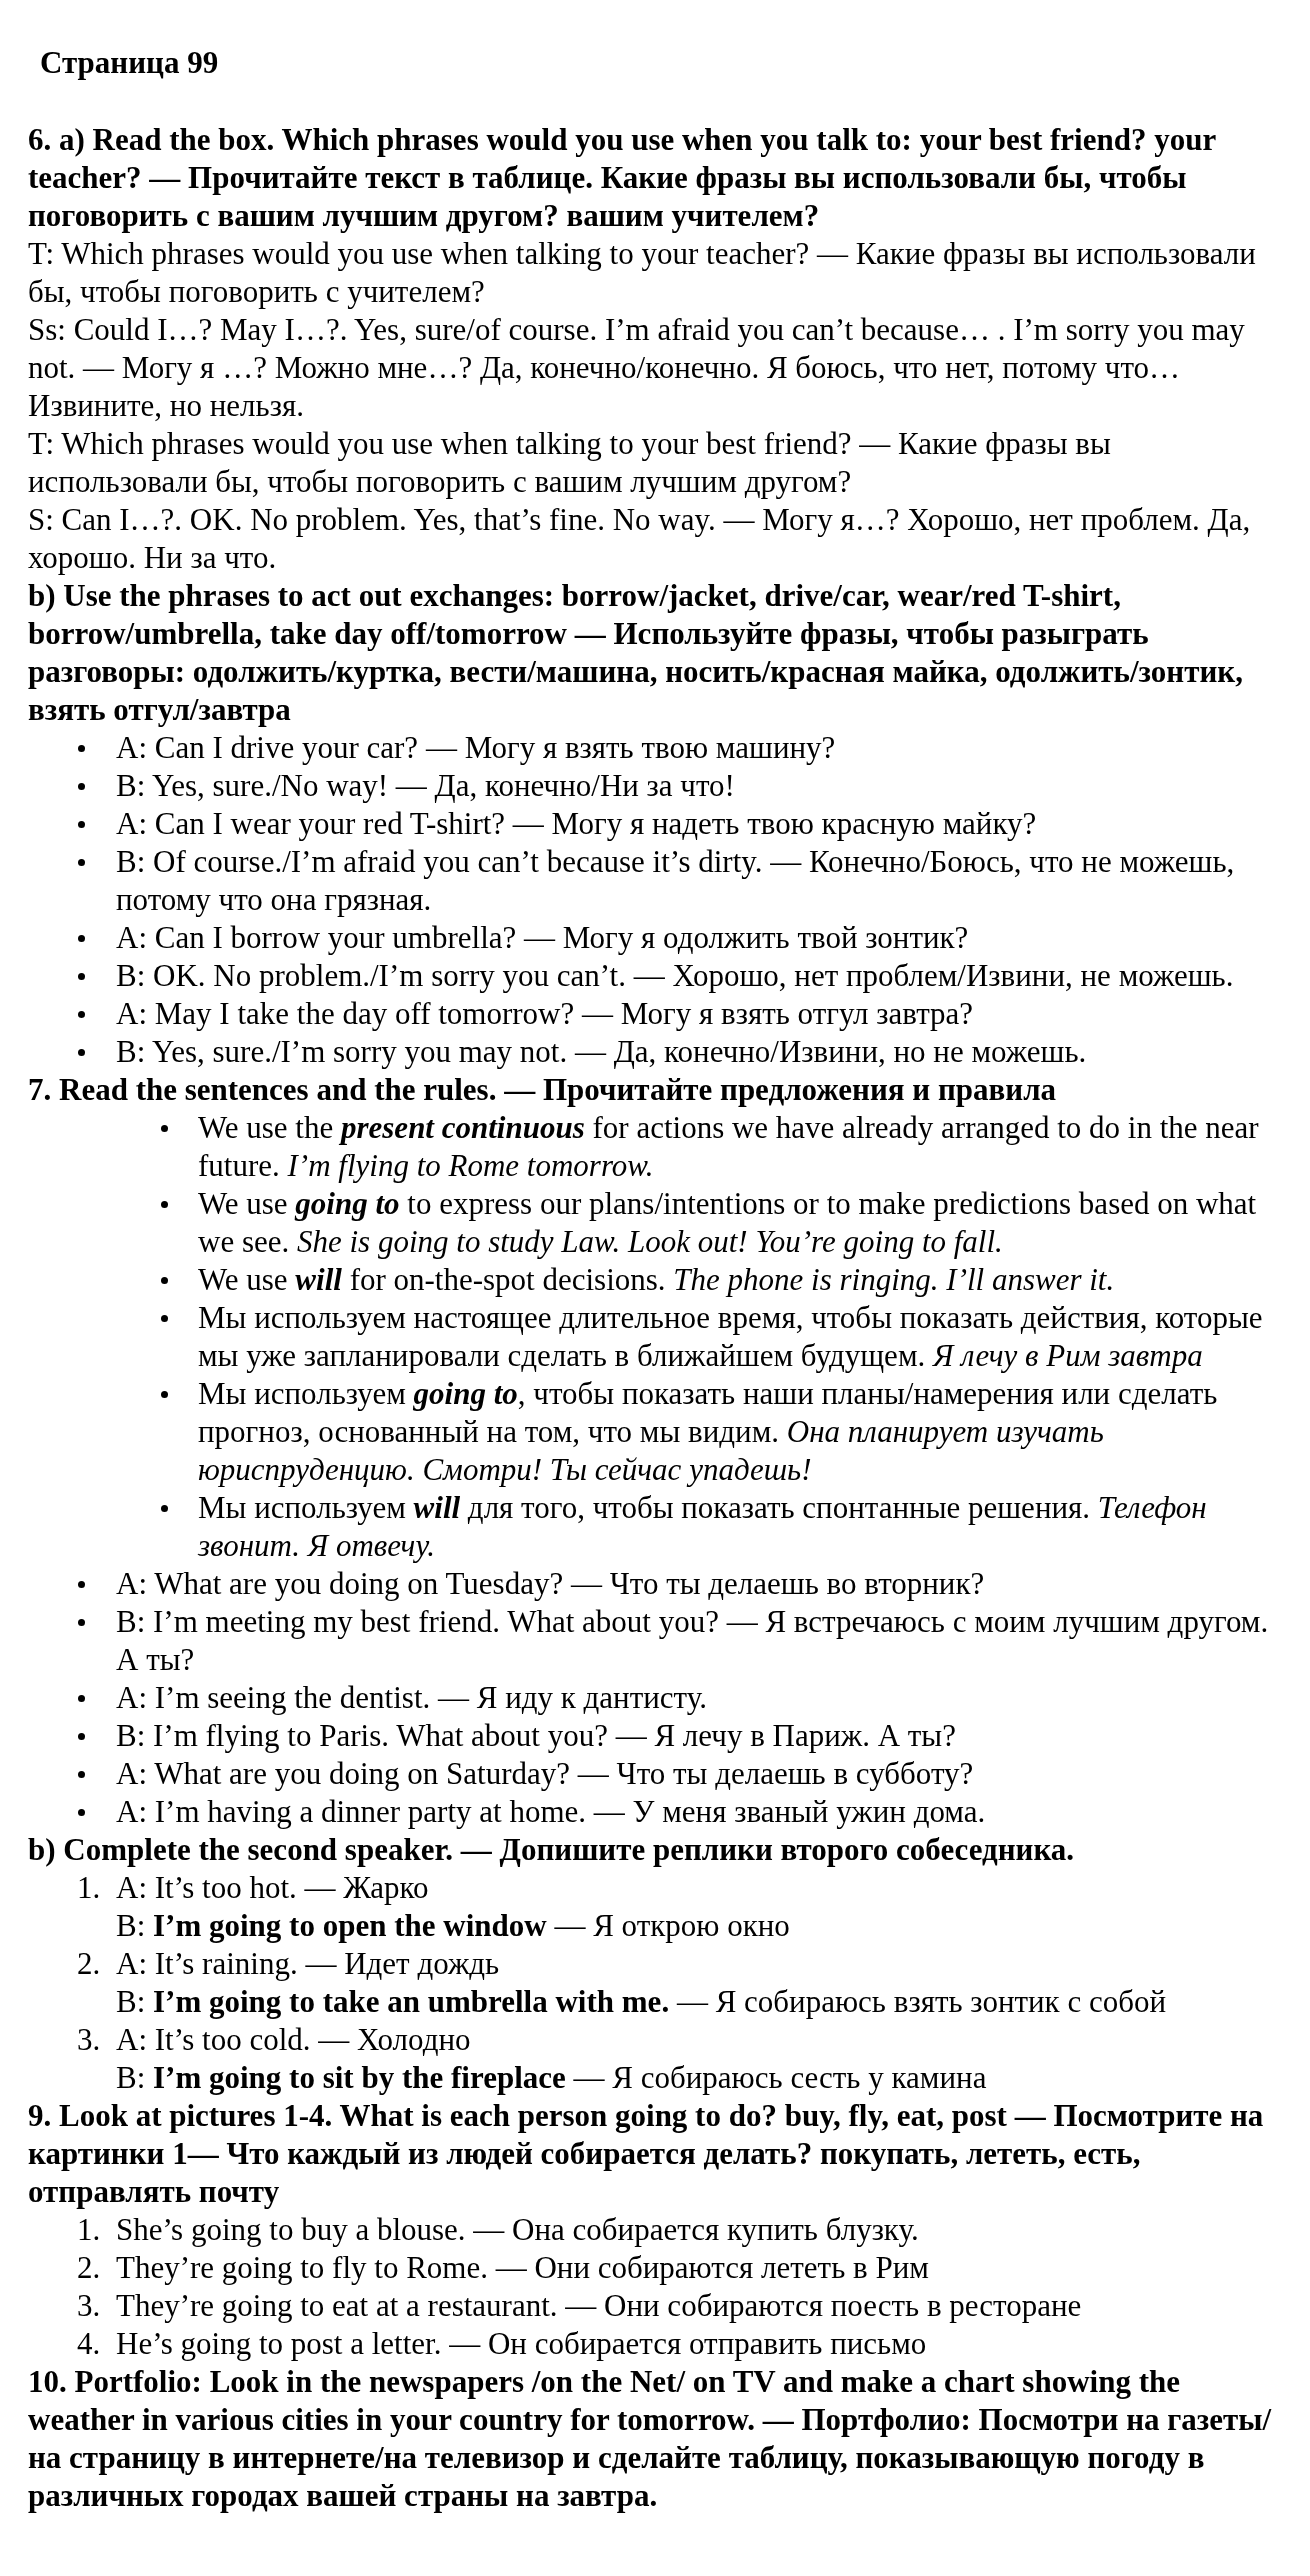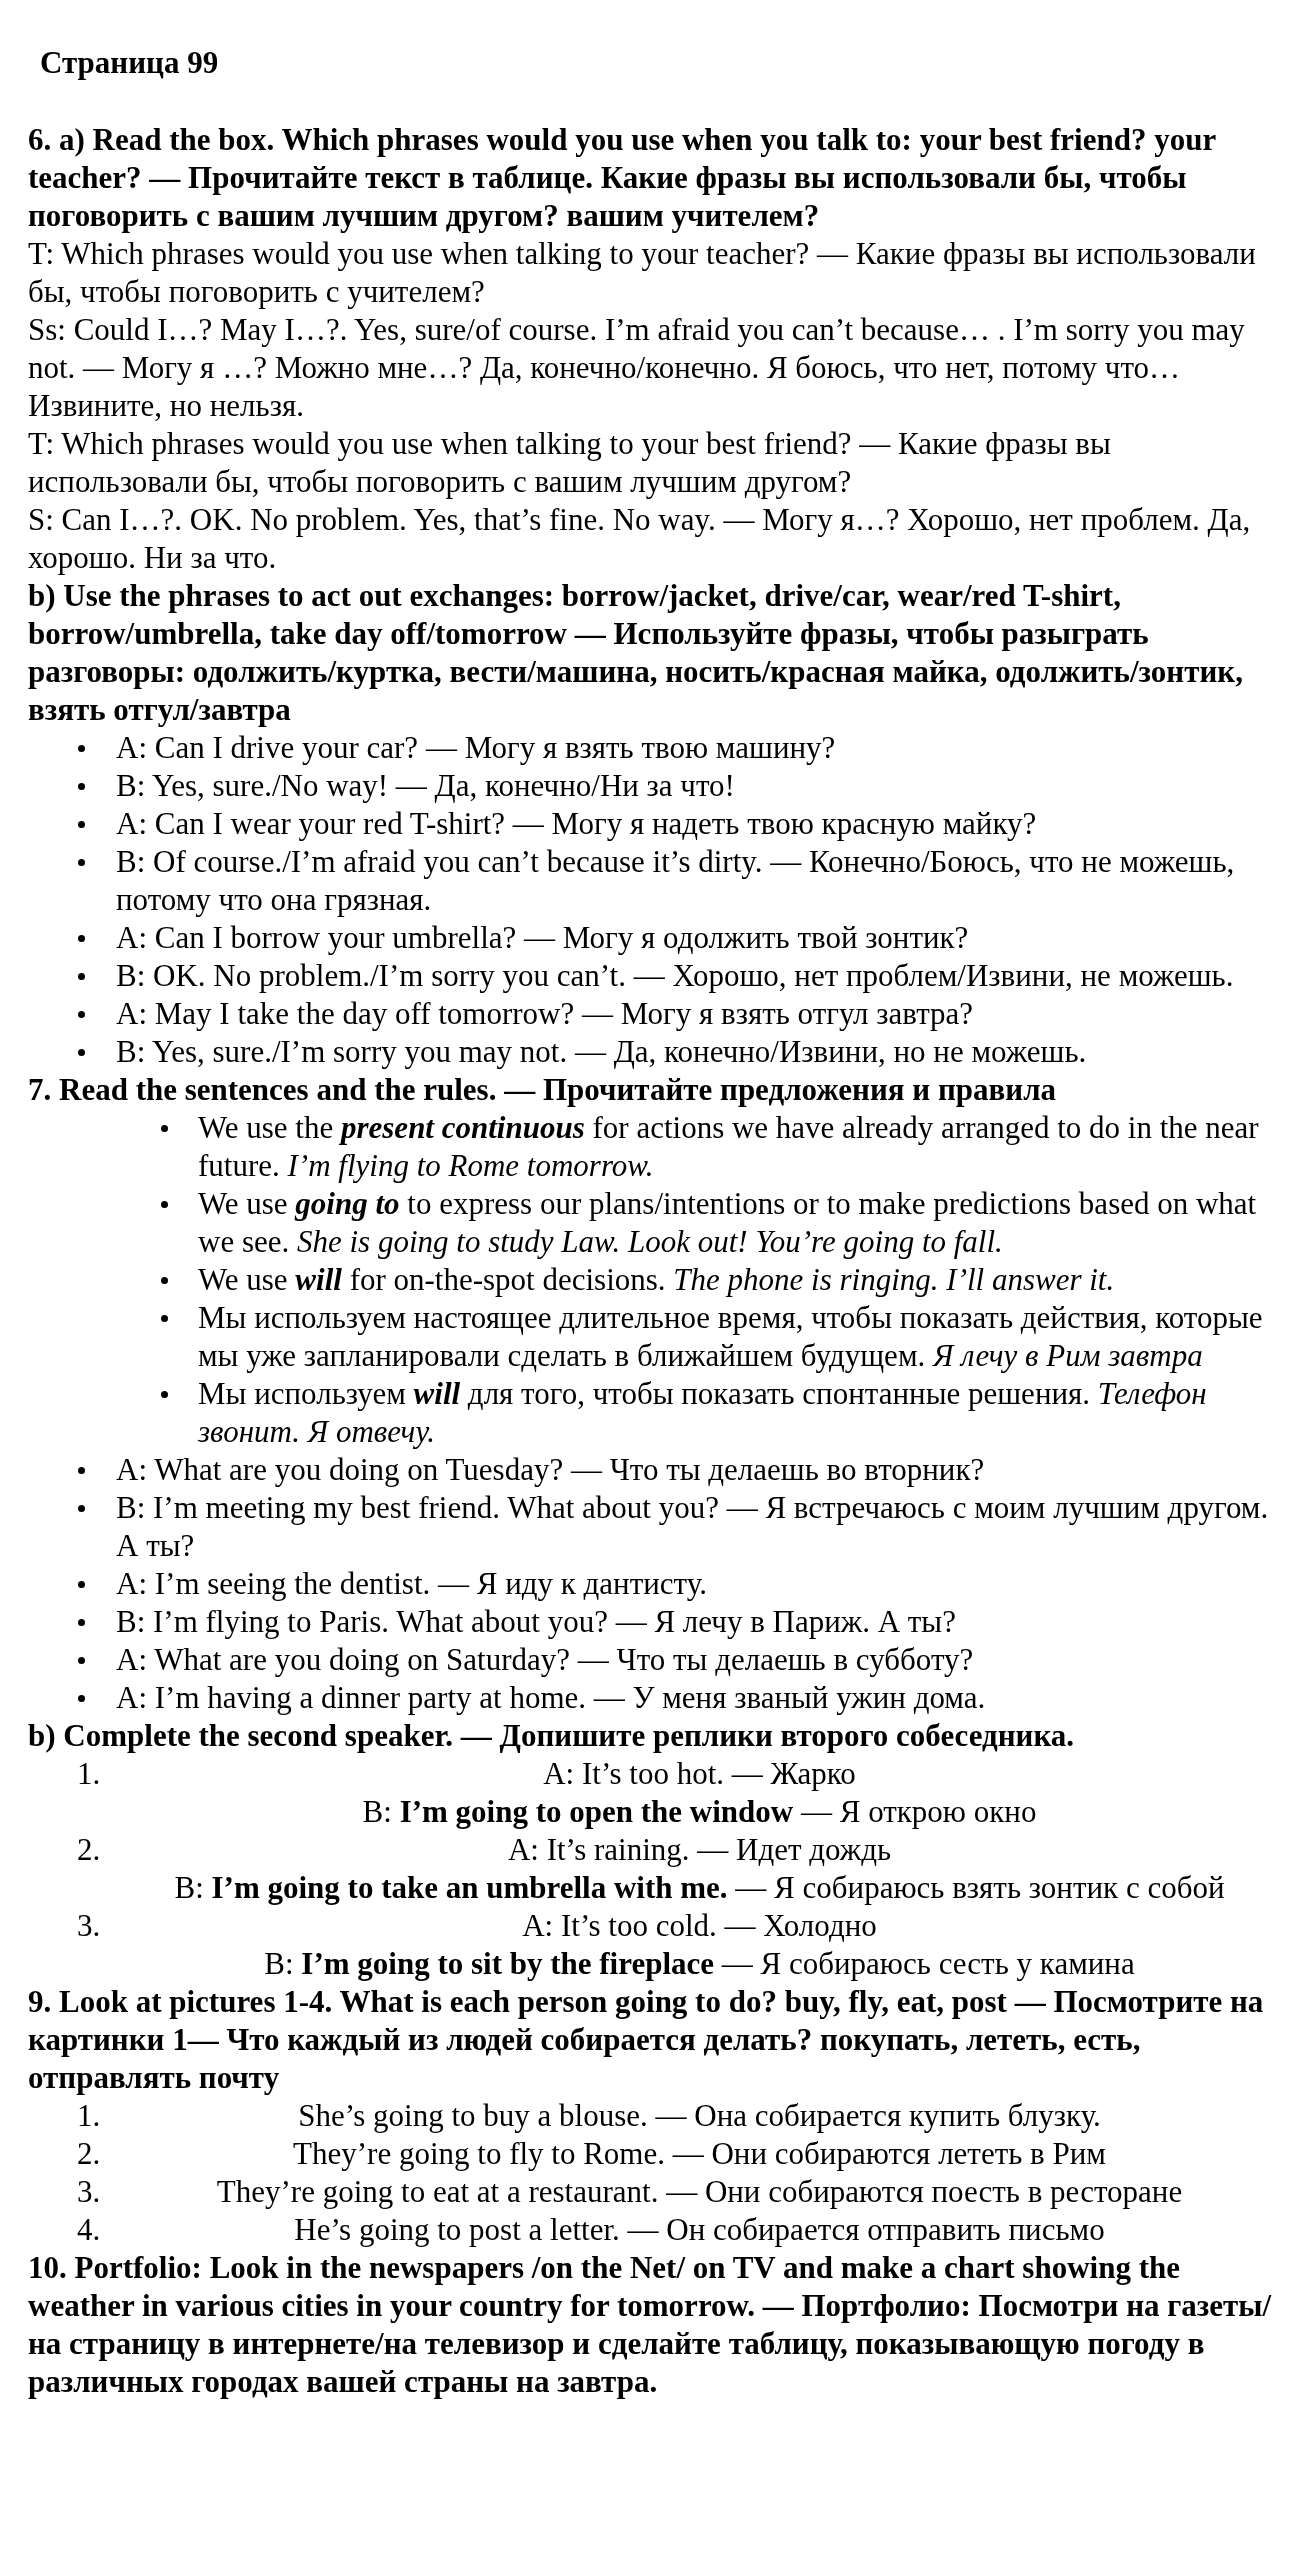--- a/index.html
+++ b/index.html
@@ -16,21 +16,21 @@
         border-radius:50%;background:#000;}
   ul.lv2 > li{position:relative;padding-left:170px;}
   ul.lv2 > li::before{content:"";position:absolute;left:133px;top:16px;width:7.2px;height:7.2px;
         border-radius:50%;background:#000;}
   .bi{font-weight:bold;font-style:italic;text-align:right;}
   .it{font-style:italic;}
   .b{font-weight:bold;}
   .numlist{margin:0;}
   .numitem{display:flex;padding-left:49px;}
   .num{flex:none;width:39px;}
-  .nbody{flex:1;min-width:0;text-align:center;}
+  .nbody{flex:1;min-width:0;}
 </style>
 </head>
 <body>
 
 <div class="doc">
 
   <p class="title">Страница 99</p>
 
   <p class="h">6. a) Read the box. Which phrases would you use when you talk to: your best friend? your teacher? — Прочитайте текст в таблице. Какие фразы вы использовали бы, чтобы поговорить с вашим лучшим другом? вашим учителем?</p>
   <p>T: Which phrases would you use when talking to your teacher? — Какие фразы вы использовали бы, чтобы поговорить с учителем?</p>
@@ -49,20 +49,21 @@
     <li>A: May I take the day off tomorrow? — Могу я взять отгул завтра?</li>
     <li>B: Yes, sure./I’m sorry you may not. — Да, конечно/Извини, но не можешь.</li>
   </ul>
 
   <p class="h">7. Read the sentences and the rules. — Прочитайте предложения и правила</p>
   <ul class="lv2">
     <li><span>We use the </span><span class="bi">present continuous</span><span> for actions we have already arranged to do in the near future. </span><span class="it">I’m flying to Rome tomorrow.</span></li>
     <li><span>We use </span><span class="bi">going to</span><span> to express our plans/intentions or to make predictions based on what we see. </span><span class="it">She is going to study Law. Look out! You’re going to fall.</span></li>
     <li><span>We use </span><span class="bi">will</span><span> for on-the-spot decisions. </span><span class="it">The phone is ringing. I’ll answer it.</span></li>
     <li><span>Мы используем настоящее длительное время, чтобы показать действия, которые мы уже запланировали сделать в ближайшем будущем. </span><span class="it">Я лечу в Рим завтра</span></li>
+    <li><span>Мы используем </span><span class="bi">going to</span><span>, чтобы показать наши планы/намерения или сделать прогноз, основанный на том, что мы видим. </span><span class="it">Она планирует изучать юриспруденцию. Смотри! Ты сейчас упадешь!</span></li>
     <li><span>Мы используем </span><span class="bi">will</span><span> для того, чтобы показать спонтанные решения. </span><span class="it">Телефон звонит. Я отвечу.</span></li>
   </ul>
 
   <ul class="lv1">
     <li>A: What are you doing on Tuesday? —  Что ты делаешь во вторник?</li>
     <li>B: I’m meeting my best friend. What about you? — Я встречаюсь с моим лучшим другом. А ты?</li>
     <li>A: I’m seeing the dentist. — Я иду к дантисту.</li>
     <li>B: I’m flying to Paris. What about you? — Я лечу в Париж. А ты?</li>
     <li>A: What are you doing on Saturday? —  Что ты делаешь в субботу?</li>
     <li>A: I’m having a dinner party at home. — У меня званый ужин дома.</li>

